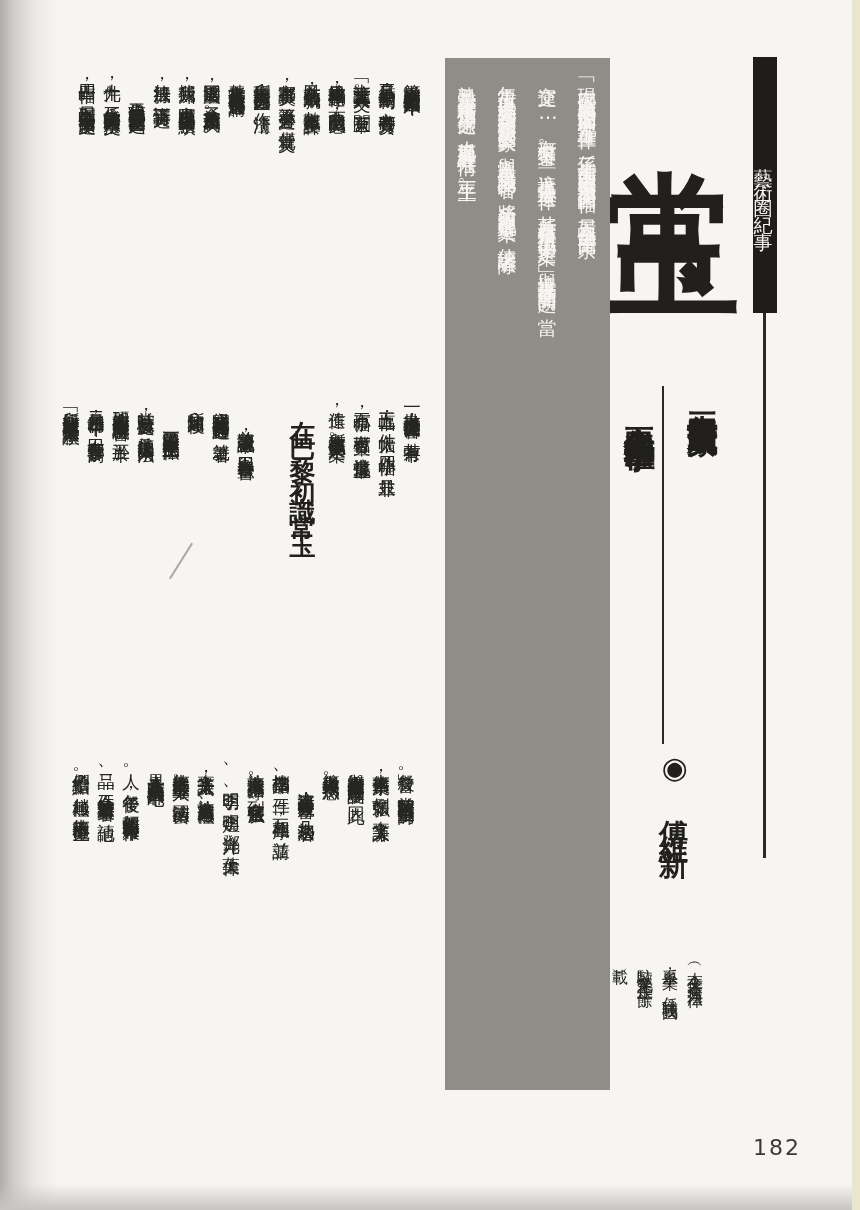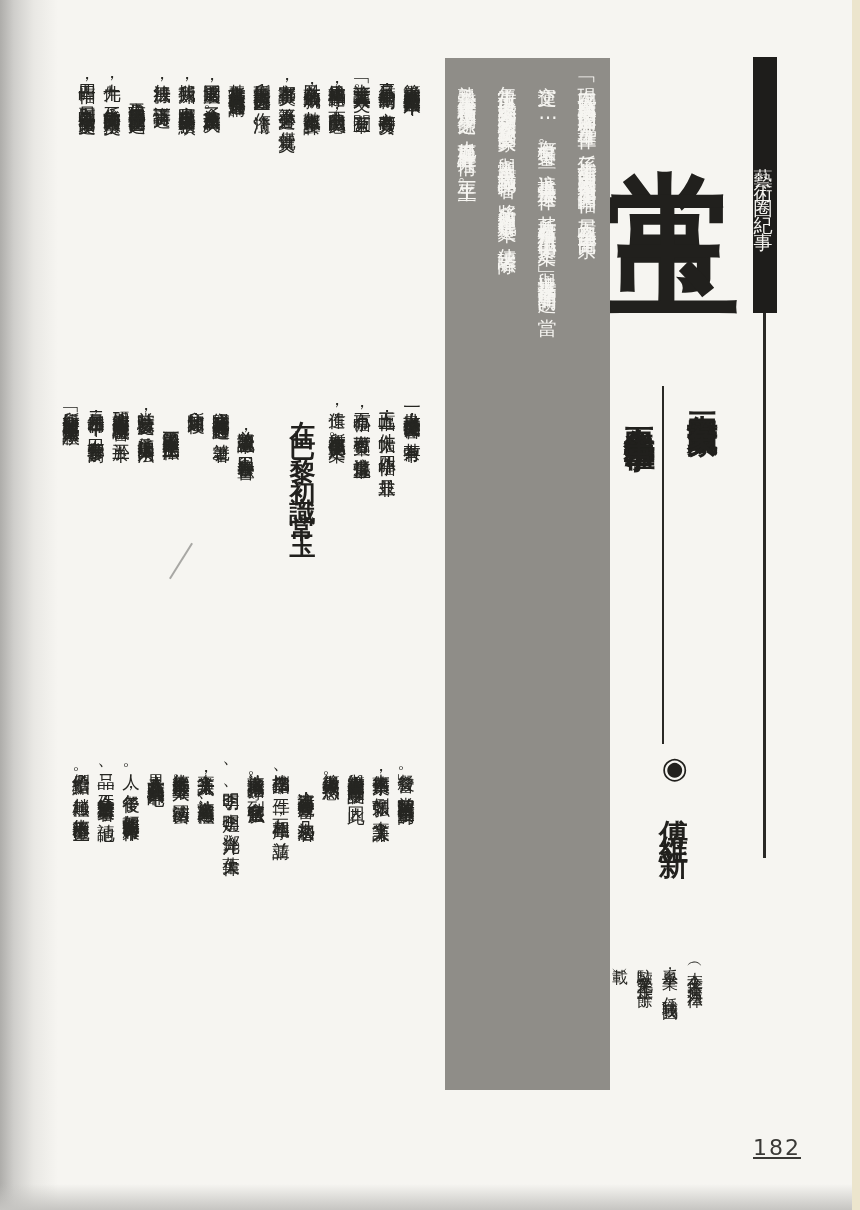--- a/index.html
+++ b/index.html
@@ -40,21 +40,21 @@
   .author-note .vcol{letter-spacing:3px;}
   
   .band{position:absolute;font-size:17.5px;}
   #band1{left:72px;top:70px;width:352px;height:318px;}
   #band2r{left:324px;top:398px;width:100px;height:324px;}
   #band2l{left:58px;top:398px;width:200px;height:324px;}
   #band3{left:68px;top:760px;width:350px;height:334px;}
   .section-heading{position:absolute;left:284px;top:400px;width:38px;height:300px;
     font-size:26px;font-weight:bold;letter-spacing:19px;line-height:38px;color:#21201d;
     font-family:"DejaVu Serif","Liberation Serif",serif;}
-  .page-number{position:absolute;left:753px;top:1135px;font-size:22px;letter-spacing:2px;color:#3a3936;text-decoration:underline;}
+  .page-number{position:absolute;left:753px;top:1135px;font-size:22px;letter-spacing:2px;color:#3a3936;}
 </style>
 </head>
 <body>
 
 <div id="page">
 
   <div class="gutter-left"></div>
   <div class="gutter-bottom"></div>
   <div class="edge-right"></div>
 

